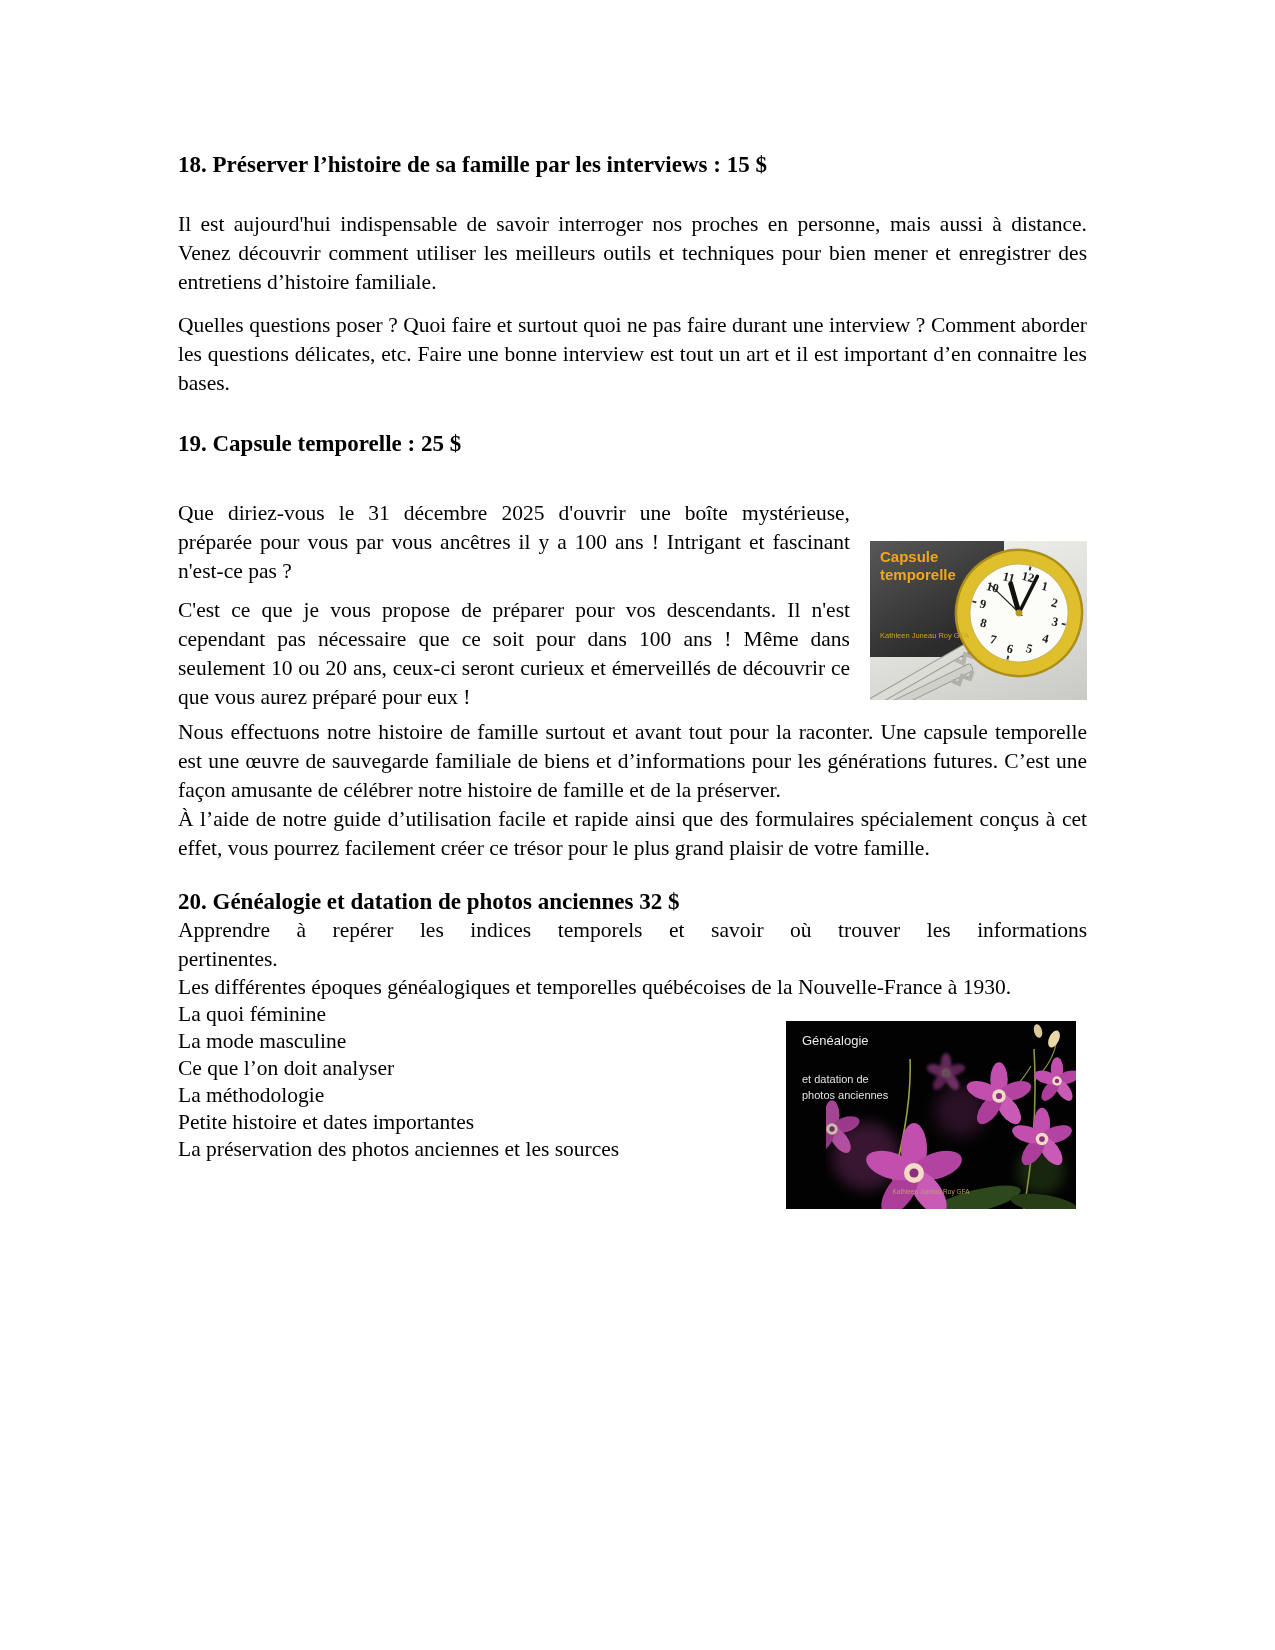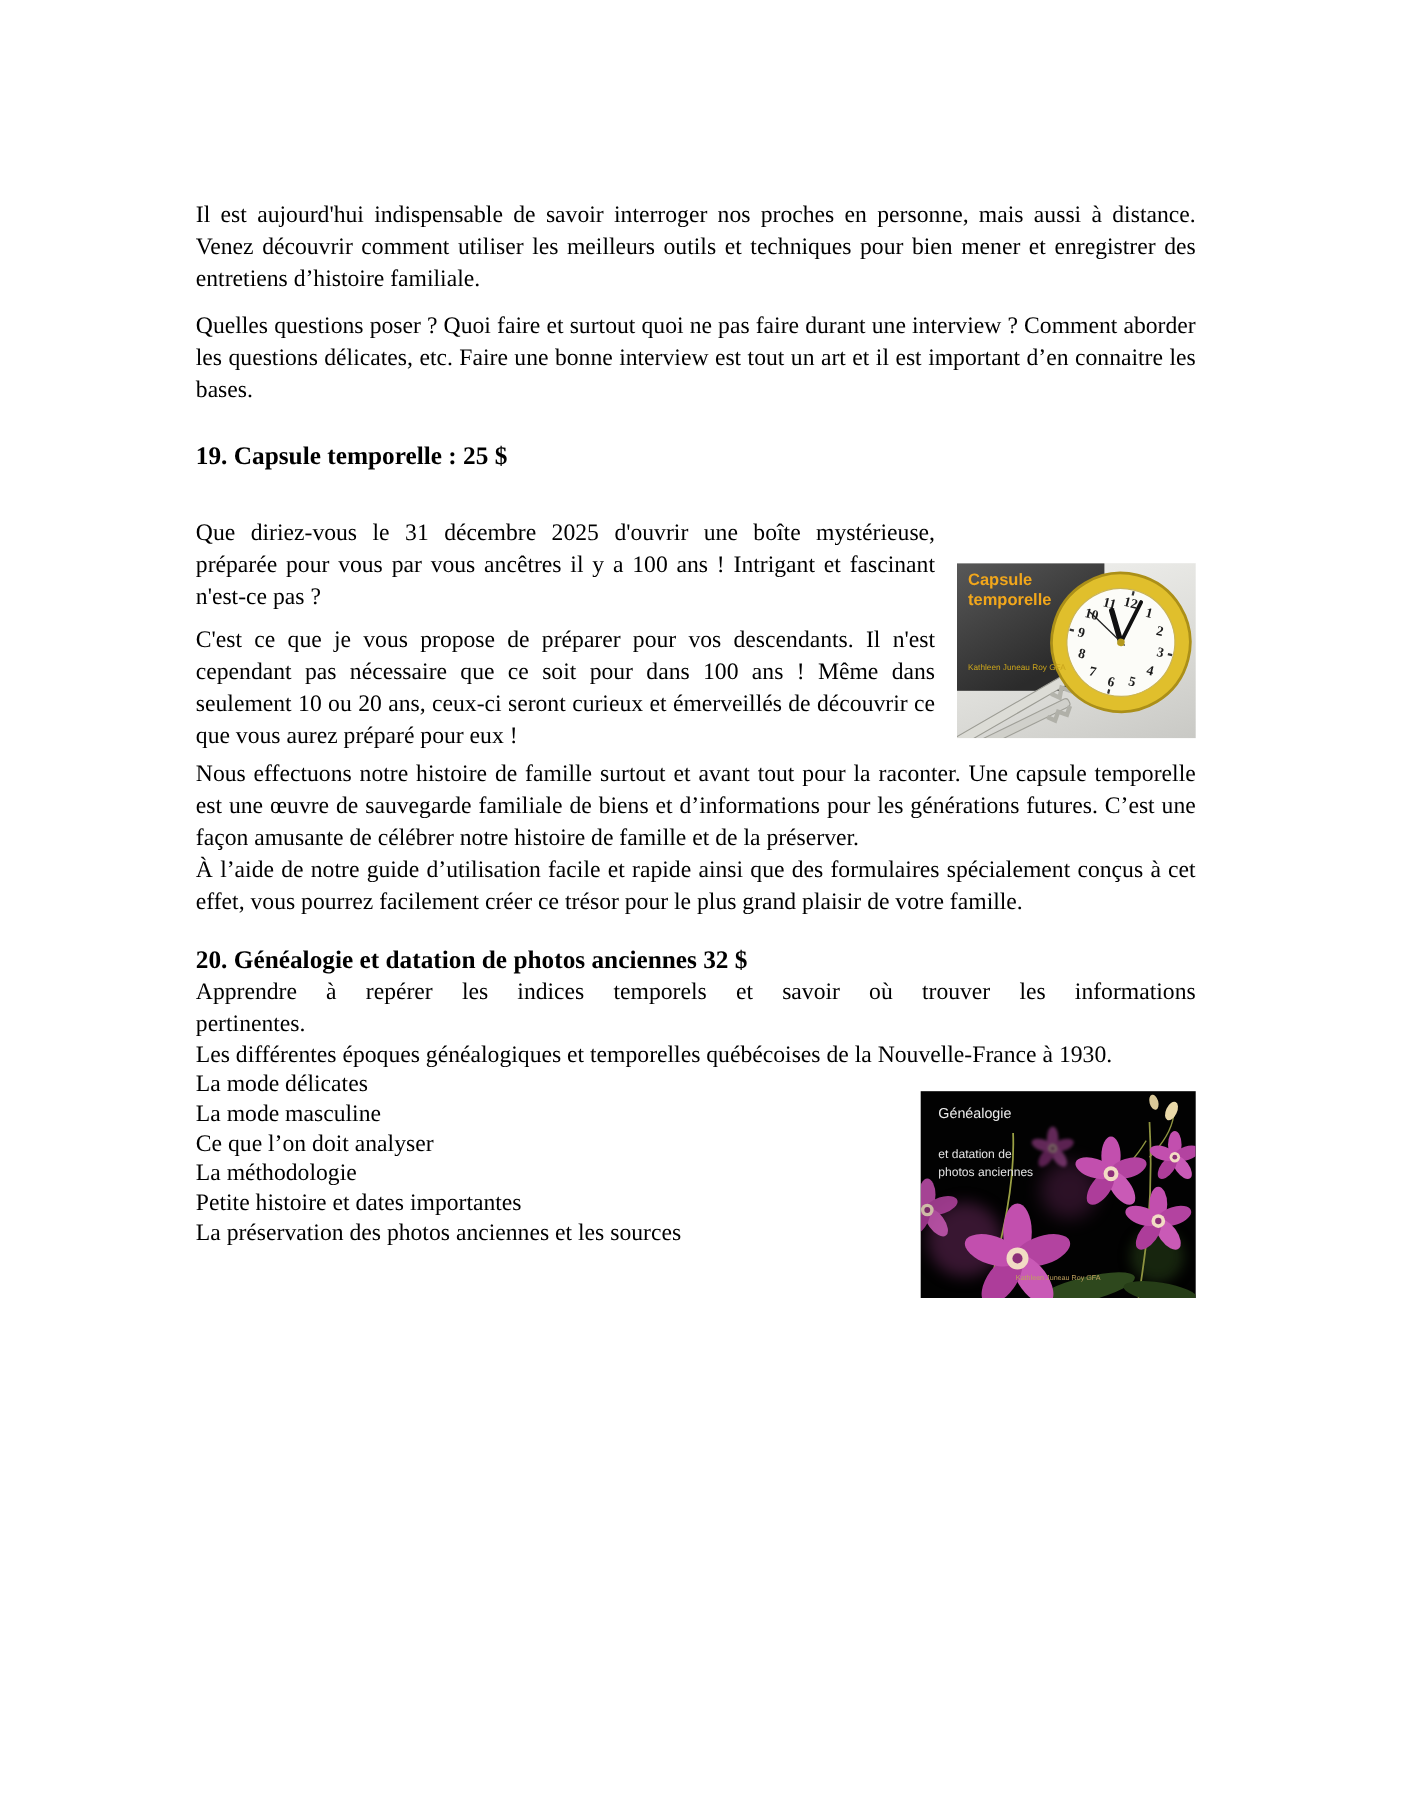--- a/index.html
+++ b/index.html
@@ -52,33 +52,34 @@
      background:linear-gradient(160deg,#f4f4f2 0%,#dededa 55%,#c9c9c5 100%);}
   .fig-capsule .band{position:absolute;left:0;top:0;width:134px;height:116px;
      background:linear-gradient(150deg,#585858 0%,#2b2b2b 75%);}
   .fig-capsule .slide-title{position:absolute;left:10px;top:7px;width:100px;
      font-size:15px;line-height:18px;font-weight:bold;color:#f2a71b;}
   .fig-capsule .author{position:absolute;left:10px;top:90px;font-size:7.5px;color:#caa41c;}
   .fig-capsule svg.clock{position:absolute;right:0px;top:5px;}
   .fig-capsule svg.keys{position:absolute;left:-4px;bottom:-4px;}
 
   
-  .fig-photos{width:250px;height:188px;margin:47px 0 0 15px;background:#020202;}
+  .fig-photos{width:250px;height:188px;margin:47px 11px 0 15px;background:#020202;padding-left:40px;}
   .fig-photos .slide-title{position:absolute;left:16px;top:12px;font-size:13px;color:#ececec;}
   .fig-photos .slide-sub{position:absolute;left:16px;top:50px;font-size:11px;line-height:16px;color:#e2e2e2;}
   .fig-photos .author{position:absolute;left:0;bottom:14px;width:100%;text-align:center;
      font-size:6.5px;color:#bfa05f;}
   .clearfix::after{content:"";display:table;clear:both;}
 </style>
 </head>
 <body>
 
 <div class="page">
   <div class="content">
 
+    <h2 class="sec" id="h18">18. Préserver l’histoire de sa famille par les interviews : 15 $</h2>
 
     <div class="wrap1 clearfix">
       <p class="body">Il est aujourd'hui indispensable de savoir interroger nos proches en personne, mais aussi à distance. Venez découvrir comment utiliser les meilleurs outils et techniques pour bien mener et enregistrer des entretiens d’histoire familiale.</p>
       <p class="body">Quelles questions poser ? Quoi faire et surtout quoi ne pas faire durant une interview ? Comment aborder les questions délicates, etc. Faire une bonne interview est tout un art et il est important d’en connaitre les bases.</p>
     </div>
 
 
     <h2 class="sec" id="h19">19. Capsule temporelle : 25 $</h2>
 
     <div class="wrap2 clearfix">
@@ -175,21 +176,21 @@
           <use href="#orchid" transform="translate(120,52) scale(0.8)" opacity="0.5" filter="blur(2px)"></use>
         </svg>
         <div class="slide-title">Généalogie</div>
         <div class="slide-sub">
           <div>et datation de</div>
           <div>photos anciennes</div>
         </div>
         <div class="author">Kathleen Juneau Roy GFA</div>
       </div>
       <div class="listline">Les différentes époques généalogiques et temporelles québécoises de la Nouvelle-France à 1930.</div>
-      <div class="listline">La mode délicates</div>
+      <div class="listline">La quoi féminine</div>
       <div class="listline">La mode masculine</div>
       <div class="listline">Ce que l’on doit analyser</div>
       <div class="listline">La méthodologie</div>
       <div class="listline">Petite histoire et dates importantes</div>
       <div class="listline">La préservation des photos anciennes et les sources</div>
     </div>
 
   </div>
 </div>
 

